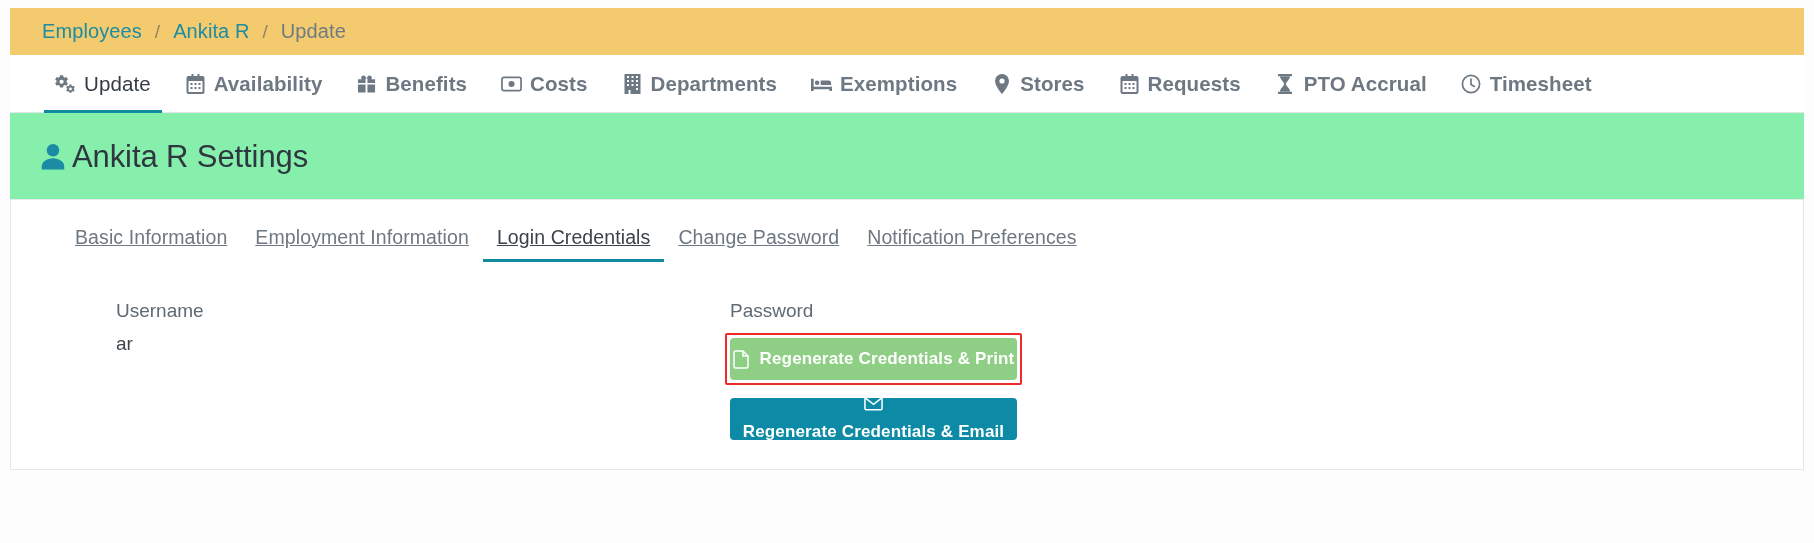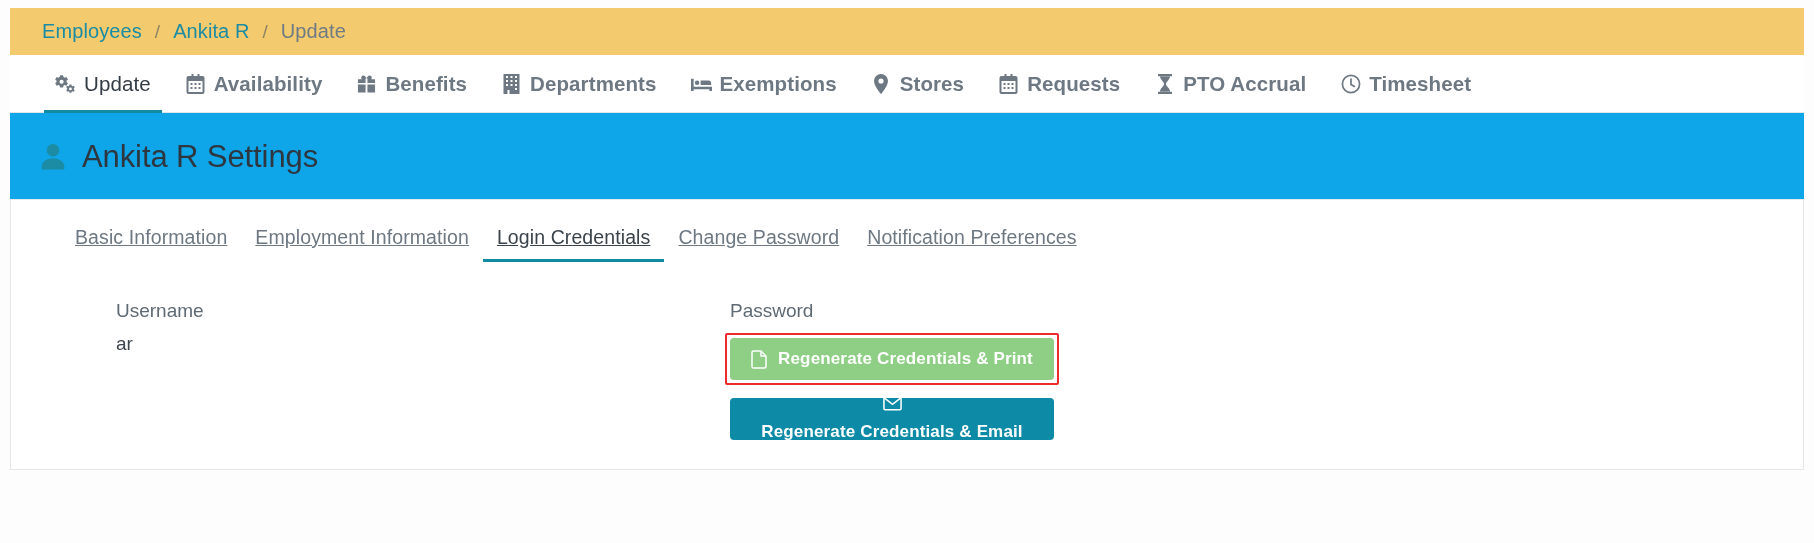--- a/index.html
+++ b/index.html
@@ -72,25 +72,25 @@
     content: "";
     position: absolute;
     left: 6px; right: 6px; bottom: 0;
     height: 3px;
     background: #128ba0;
   }
   .navtab svg { display: block; }
 
   
   .titlewrap {
-    background: #0ea5e9;
+    background: #86efac;
     padding: 26px 0 24px 28px;
     display: flex;
     align-items: center;
-    gap: 14px;
+    gap: 4px;
     border-bottom: 1px solid #e7eaec;
   }
   .title-icon { color: #1b8ca3; display: flex; }
   .page-title {
     font-size: 31px;
     color: #2e3740;
     font-weight: 400;
     letter-spacing: -0.1px;
   }
 
@@ -144,21 +144,21 @@
   .field-value {
     font-size: 19px;
     color: #3c454d;
   }
 
   .btn {
     display: inline-flex;
     align-items: center;
     justify-content: center;
     gap: 11px;
-    width: 324px;
+    width: 287px;
     height: 42px;
     border-radius: 4px;
     font-size: 17px;
     font-weight: bold;
     color: #ffffff;
     letter-spacing: .15px;
     border: none;
   }
   .btn-green { background: #8fce85; }
   .btn-teal  { background: #0d8aa5; margin-top: 13px; flex-direction: column; }
@@ -208,20 +208,29 @@
 
     <div class="navtab">
       <span class="nicon">
         <svg width="19" height="20" viewBox="0 0 20 20" fill="currentColor">
             <path d="M10 4.2C9.3 2.6 8.4 1 6.8 1A2.4 2.4 0 004.4 3.4c0 .6.2 1.2.6 1.6H1v4h8V4.2zm1 0V9h8V5h-4c.4-.4.6-1 .6-1.6A2.4 2.4 0 0013.2 1c-1.6 0-2.5 1.6-3.2 3.2zM1 10.5V19h8v-8.5H1zm10 0V19h8v-8.5h-8z"></path>
           </svg>
       </span>
       <span>Benefits</span>
     </div>
 
+    <div class="navtab">
+      <span class="nicon">
+        <svg width="21" height="16" viewBox="0 0 22 16" fill="none" stroke="currentColor" stroke-width="1.8">
+            <rect x="1" y="1" width="20" height="14" rx="2"></rect>
+            <circle cx="11" cy="8" r="3.2" fill="currentColor" stroke="none"></circle>
+          </svg>
+      </span>
+      <span>Costs</span>
+    </div>
 
     <div class="navtab">
       <span class="nicon">
         <svg width="17" height="20" viewBox="0 0 16 20" fill="currentColor">
             <path d="M0 0h16v20H6v-4H4v4H0V0zm2.5 2v2h2V2h-2zm4.5 0v2h2V2H7zm4.5 0v2h2V2h-2zM2.5 6v2h2V6h-2zm4.5 0v2h2V6H7zm4.5 0v2h2V6h-2zM2.5 10v2h2v-2h-2zm4.5 0v2h2v-2H7zm4.5 0v2h2v-2h-2zm0 4v2h2v-2h-2z"></path>
           </svg>
       </span>
       <span>Departments</span>
     </div>
 

